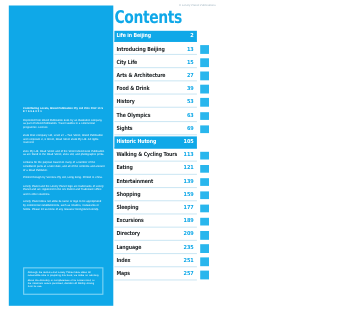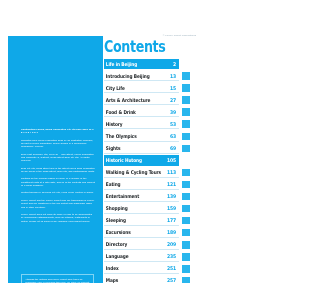--- a/index.html
+++ b/index.html
@@ -1,21 +1,21 @@
 <!DOCTYPE html>
 <html><head>
 <meta charset="utf-8">
 <style>
   html,body{margin:0;padding:0;}
   body{
     width:200px;height:283px;background:#ffffff;
     font-family:"Liberation Sans",sans-serif;
     overflow:hidden;position:relative;
   }
-  #page{position:absolute;inset:0;background:#fff;margin-top:31px;}
+  #page{position:absolute;inset:0;background:#fff;}
 
   
   .left-panel{
     position:absolute;left:8px;top:5px;width:95px;height:273px;
     background:#0FA8E8;
   }
   .panel-inner{
     position:absolute;left:13px;top:92px;right:8px;
   }
   .blurb{

